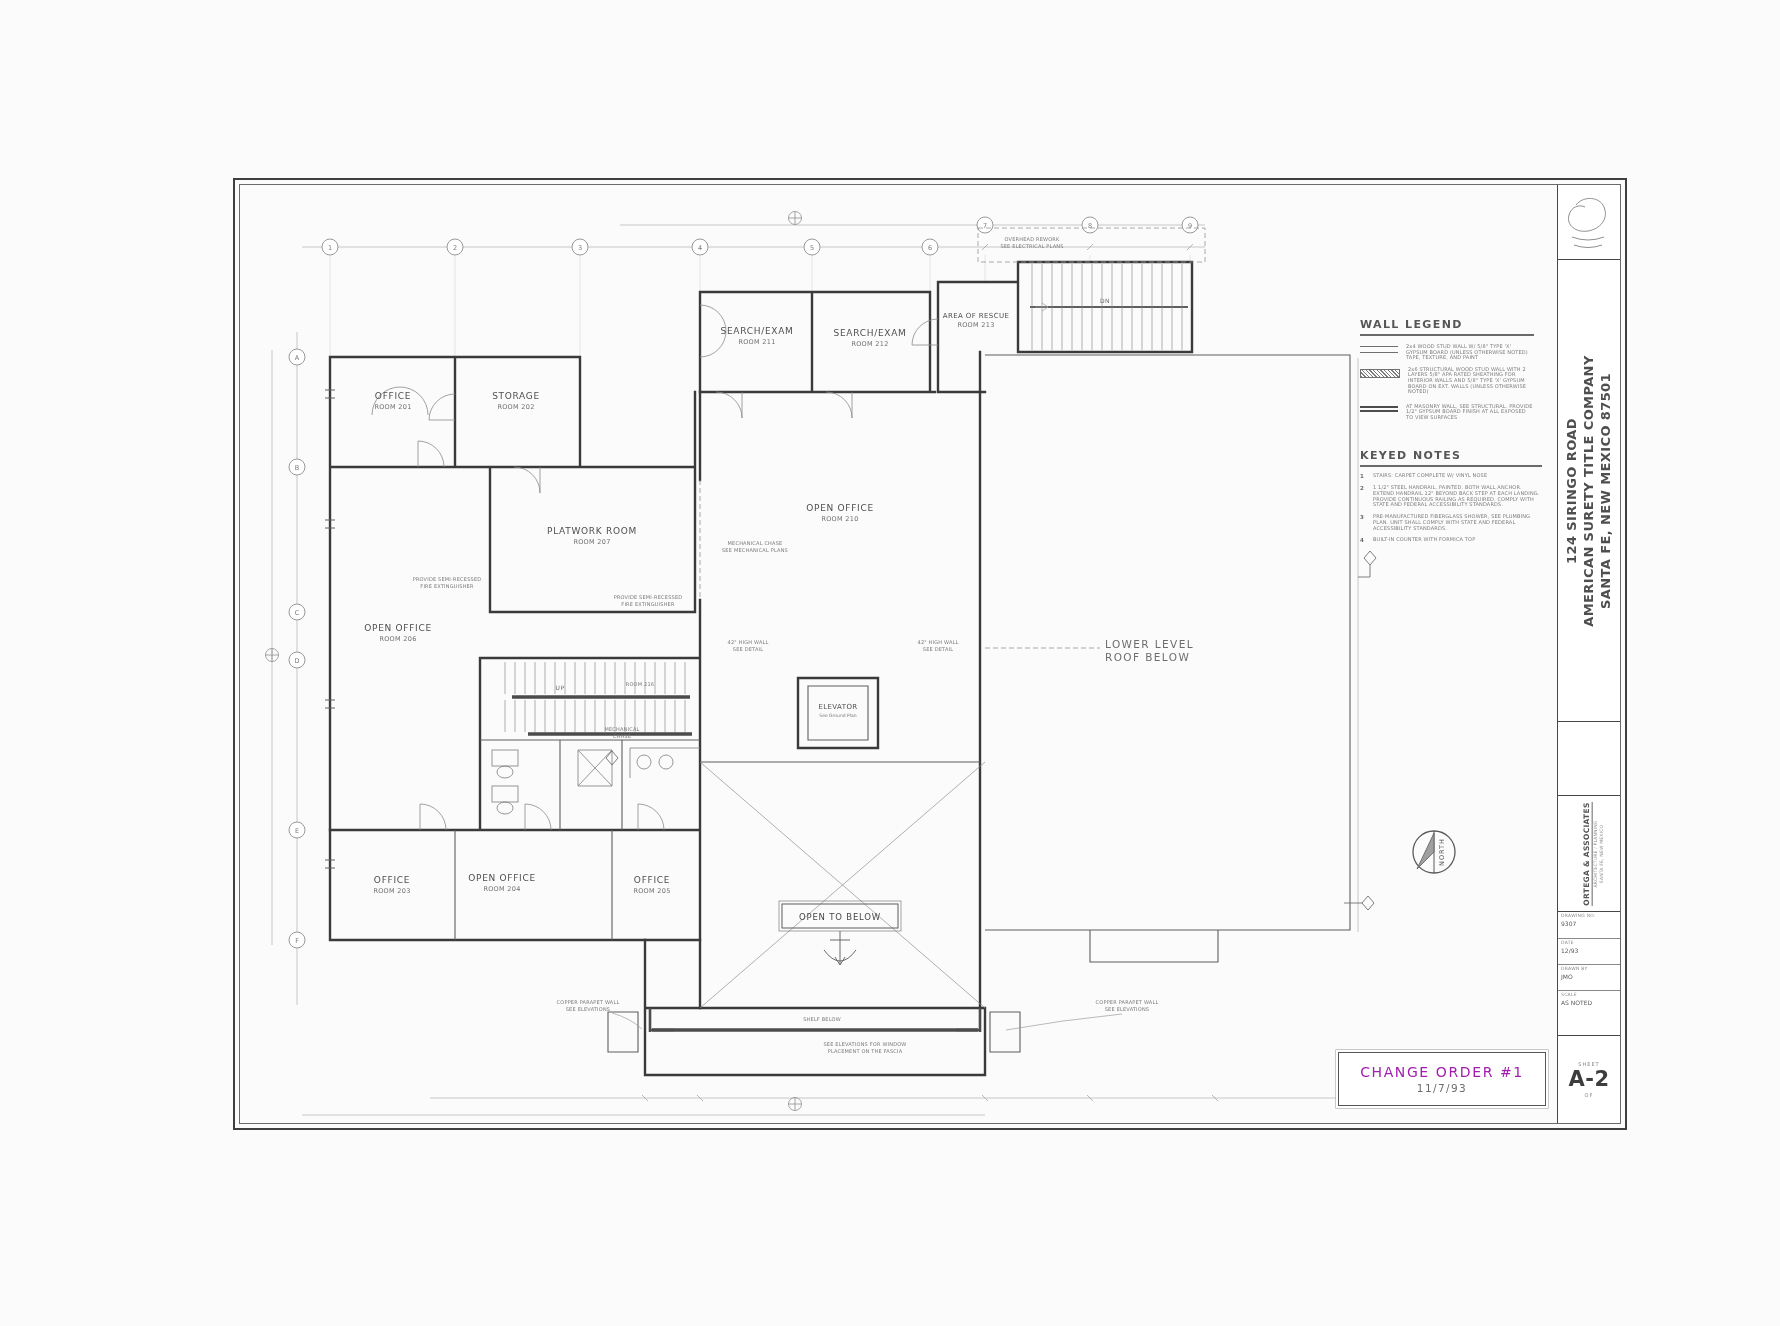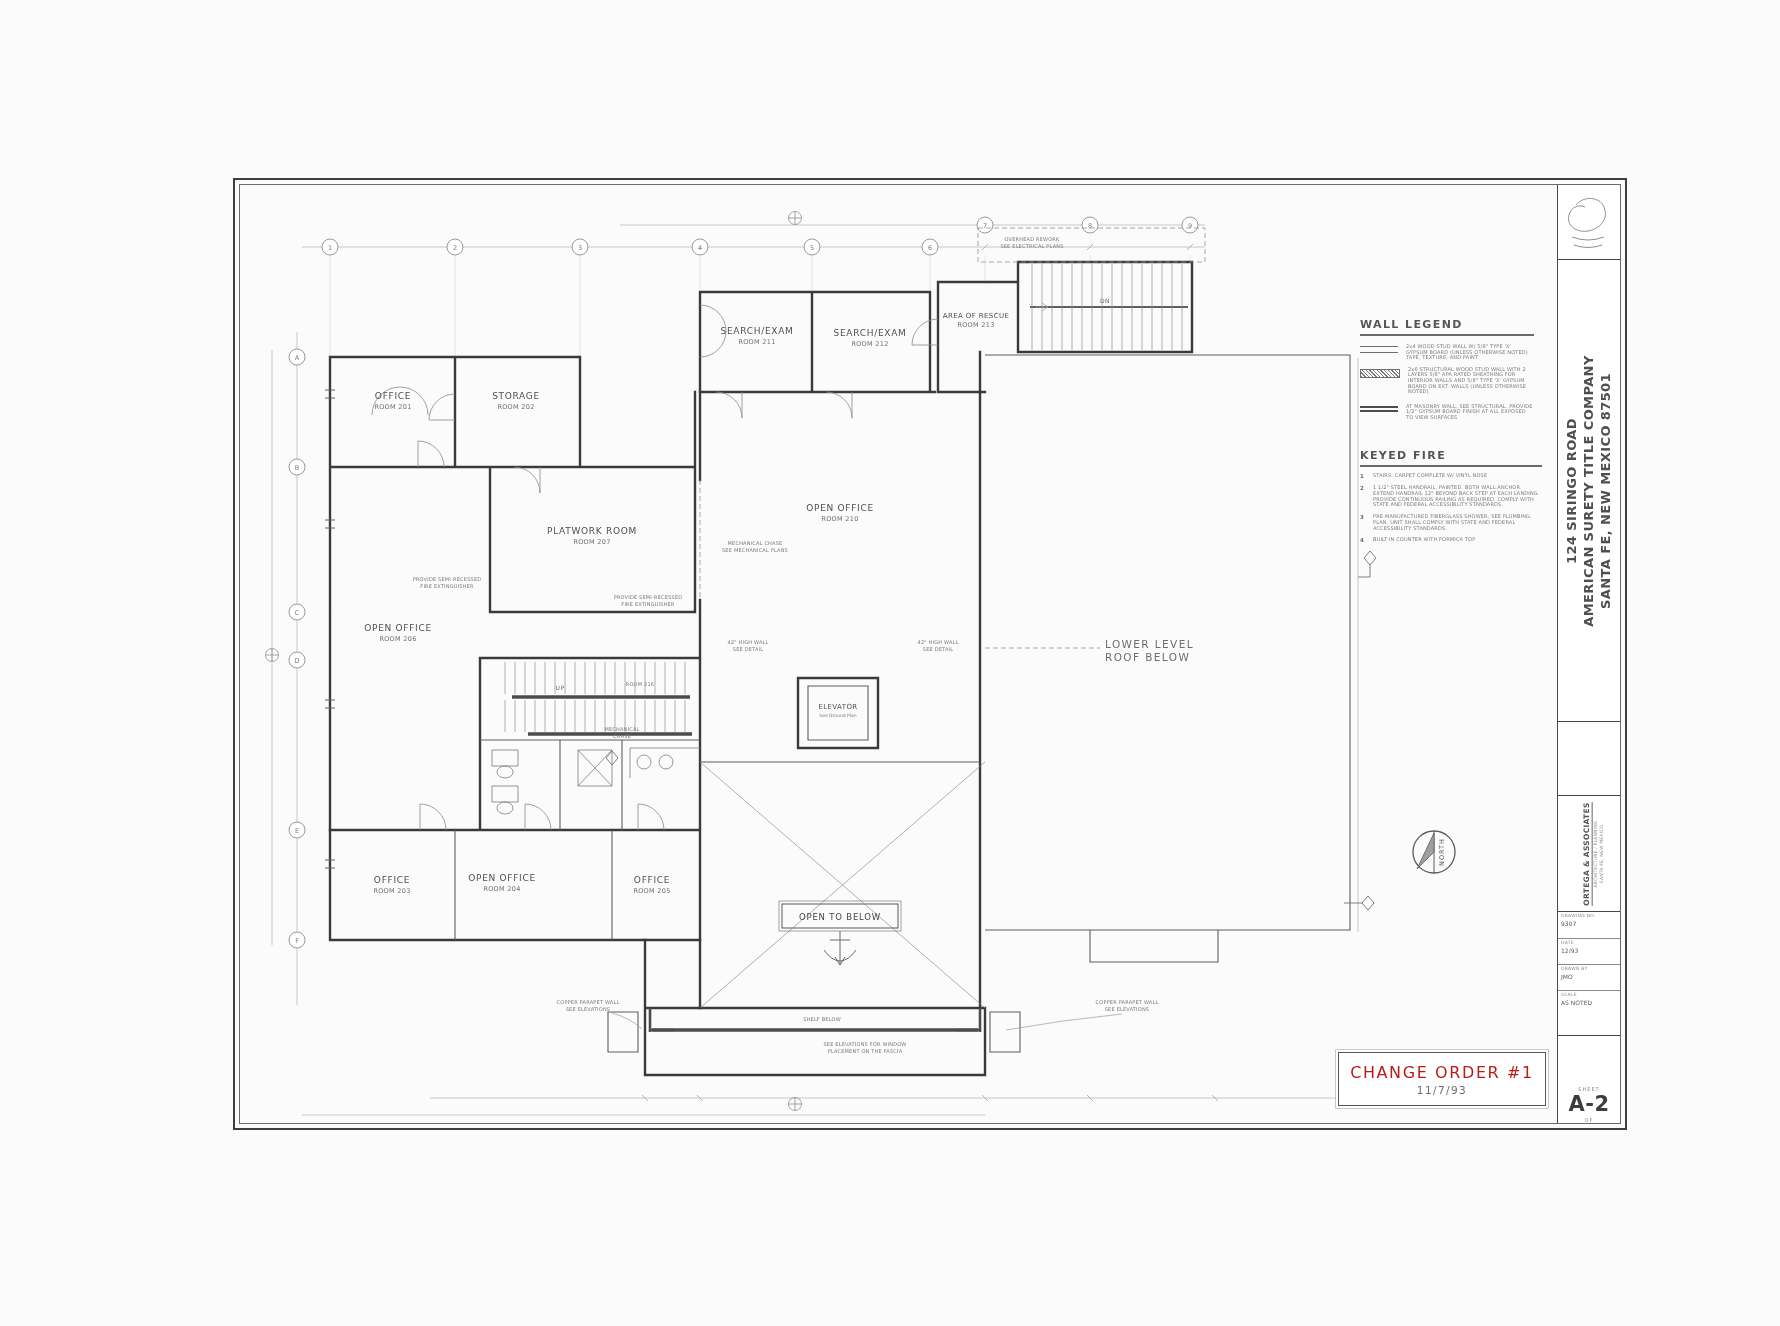--- a/index.html
+++ b/index.html
@@ -28,29 +28,29 @@
   .tb-address .rot{width:450px;}
   .addr-line{font-size:13px;font-weight:600;letter-spacing:0.4px;color:#4f4f4f;line-height:1.3;}
   .tb-firm .rot{width:112px;}
   .firm-name{font-size:7.5px;font-weight:700;letter-spacing:0.3px;color:#555;
              border-bottom:1px solid #666;display:inline-block;padding-bottom:1px;}
   .firm-sub{font-size:4.5px;color:#8a8a8a;letter-spacing:0.2px;line-height:1.3;}
   .tb-row{border-top:1px solid #8a8a8a;padding:1px 3px 2px 3px;height:26px;box-sizing:border-box;}
   .tb-row:first-child{border-top:none;}
   .tb-row-label{font-size:4.5px;color:#8a8a8a;letter-spacing:0.3px;display:block;}
   .tb-row-value{font-size:6px;color:#5a5a5a;display:block;margin-top:2px;}
-  .tb-sheetbox{display:flex;flex-direction:column;align-items:center;justify-content:flex-end;gap:2px;}
+  .tb-sheetbox{display:flex;flex-direction:column;align-items:center;justify-content:center;gap:2px;}
   .sheet-word{font-size:5px;letter-spacing:1px;color:#8a8a8a;}
   .sheet-num{font-size:21px;font-weight:700;color:#3d3d3d;letter-spacing:0.5px;line-height:1;}
   .of-word{font-size:5px;letter-spacing:1px;color:#8a8a8a;}
   
   .change-order{position:absolute;left:1338px;top:1052px;width:206px;height:52px;
     border:1.6px solid #565656;box-shadow:0 0 0 2px #fff,0 0 0 2.6px #a7a7a7;
     display:flex;flex-direction:column;align-items:center;justify-content:center;background:#fff;}
-  .co-title{font-size:16px;letter-spacing:1.6px;color:#b91c1c;}
+  .co-title{font-size:14px;letter-spacing:1.6px;color:#a21caf;}
   .co-date{font-size:10.5px;letter-spacing:1.4px;color:#6c6c6c;margin-top:2px;}
   
   .panel-title{font-size:11px;font-weight:700;letter-spacing:1.4px;color:#565656;
                border-bottom:2px solid #6a6a6a;padding-bottom:3px;}
   .wall-legend{position:absolute;left:1360px;top:318px;width:174px;}
   .lg-row{display:flex;gap:8px;align-items:flex-start;}
   .lg-r1{margin-top:8px;} .lg-r2{margin-top:6px;} .lg-r3{margin-top:9px;}
   .lg-bar{width:38px;flex:0 0 38px;margin-top:2px;}
   .lg-bar-1{height:5px;border-top:1px solid #6f6f6f;border-bottom:1px solid #6f6f6f;}
   .lg-bar-2{height:7px;border:1px solid #6f6f6f;
@@ -340,21 +340,21 @@
     <div class="lg-bar lg-bar-2"></div>
     <div class="lg-desc">2x6 STRUCTURAL WOOD STUD WALL WITH 2 LAYERS 5/8" APA RATED SHEATHING FOR INTERIOR WALLS AND 5/8" TYPE 'X' GYPSUM BOARD ON EXT. WALLS (UNLESS OTHERWISE NOTED)</div>
   </div>
   <div class="lg-row lg-r3">
     <div class="lg-bar lg-bar-3"></div>
     <div class="lg-desc">AT MASONRY WALL, SEE STRUCTURAL. PROVIDE 1/2" GYPSUM BOARD FINISH AT ALL EXPOSED TO VIEW SURFACES</div>
   </div>
 </div>
 
 <div class="keyed-notes">
-  <div class="panel-title">KEYED FIRE</div>
+  <div class="panel-title">KEYED NOTES</div>
   <div class="kn-item">
     <span class="kn-num">1</span>
     <span class="kn-text">STAIRS: CARPET COMPLETE W/ VINYL NOSE</span>
   </div>
   <div class="kn-item">
     <span class="kn-num">2</span>
     <span class="kn-text">1 1/2" STEEL HANDRAIL, PAINTED. BOTH WALL ANCHOR. EXTEND HANDRAIL 12" BEYOND BACK STEP AT EACH LANDING. PROVIDE CONTINUOUS RAILING AS REQUIRED. COMPLY WITH STATE AND FEDERAL ACCESSIBILITY STANDARDS.</span>
   </div>
   <div class="kn-item">
     <span class="kn-num">3</span>

